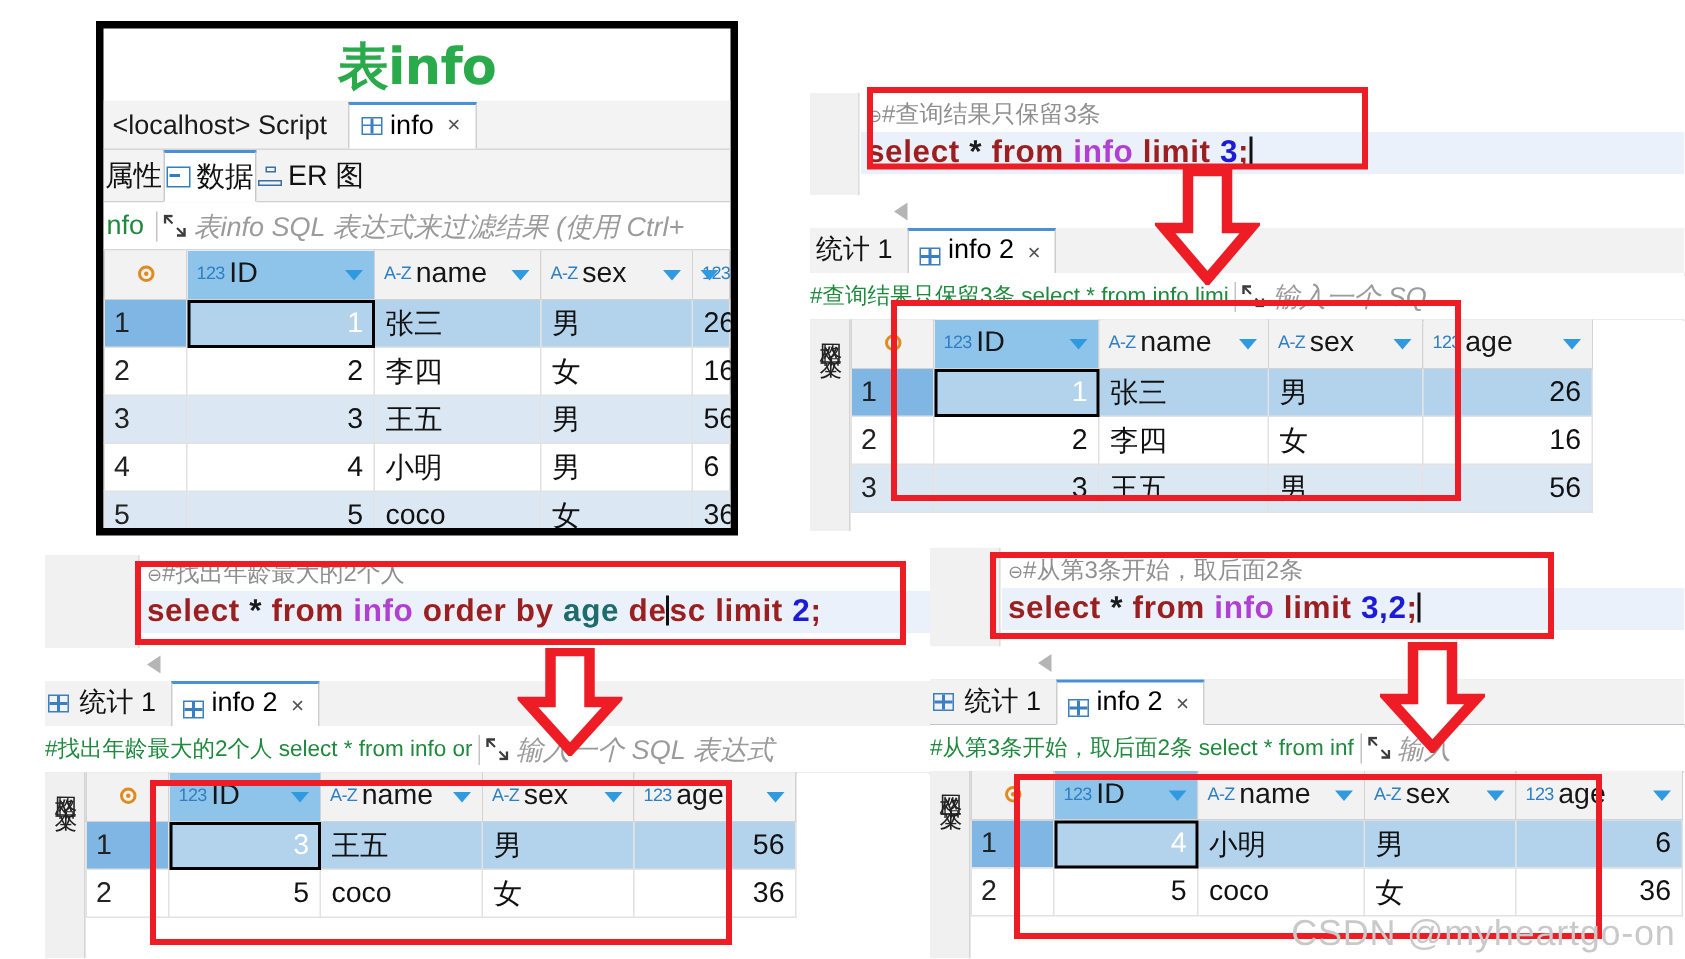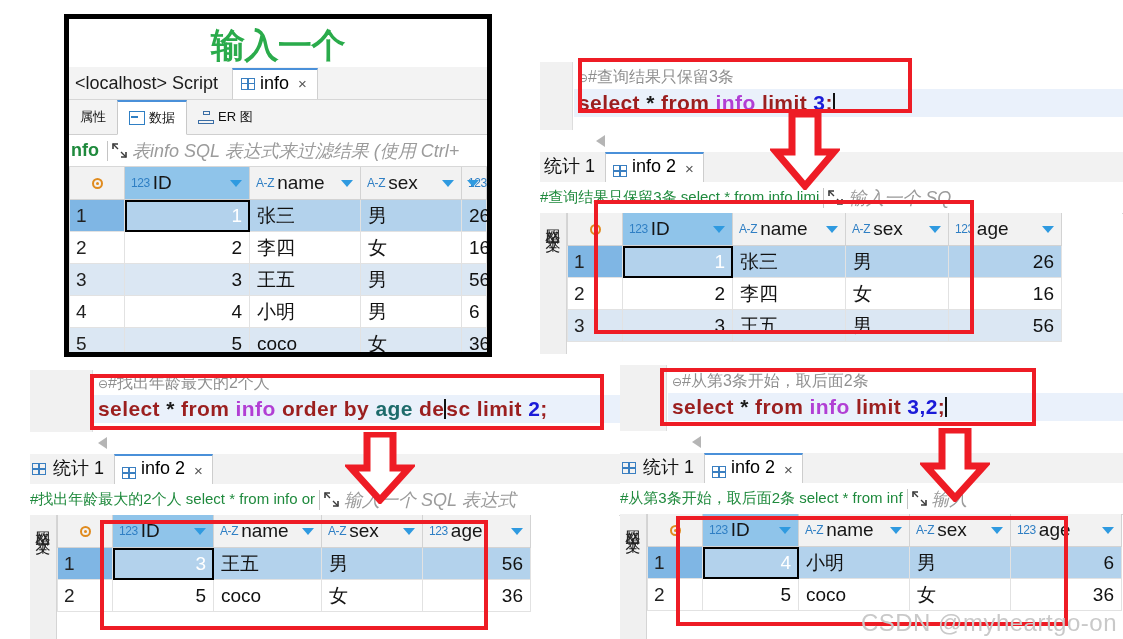--- a/index.html
+++ b/index.html
@@ -33,33 +33,33 @@
     position:relative;box-sizing:border-box;
   }
   .gridglyph:before{content:"";position:absolute;left:0;right:0;top:4px;height:1.6px;background:#3a7fc1;}
   .gridglyph:after{content:"";position:absolute;top:0;bottom:0;left:5px;width:1.6px;background:#3a7fc1;}
   .closex{color:#555;font-size:15px;margin-left:4px;}
 
   .subtabs{
     height:34px;background:#f3f3f3;border-bottom:1px solid #cfcfcf;
     display:flex;align-items:stretch;
   }
-  .subtab{display:flex;align-items:center;gap:4px;padding:0 11px;font-size:13px;color:#111;}
+  .subtab{display:flex;align-items:center;gap:4px;padding:0 1px;font-size:19px;color:#111;}
   .subtab.active{background:#fff;border:1px solid #c9c9c9;border-bottom:1px solid #fff;border-top:2px solid #4a90d9;margin-bottom:-1px;}
   .icoData{display:inline-block;width:16px;height:14px;border:1.6px solid #2f7fc4;box-sizing:border-box;position:relative;}
   .icoData:after{content:"";position:absolute;left:1px;top:4px;width:7px;height:1.6px;background:#2f7fc4;}
   .icoEr{display:inline-block;width:16px;height:13px;position:relative;}
   .icoEr:before{content:"";position:absolute;left:5px;top:0;width:7px;height:4px;border:1.5px solid #3b6ea5;box-sizing:border-box;}
   .icoEr:after{content:"";position:absolute;left:0;bottom:0;width:16px;height:4px;border:1.5px solid #3b6ea5;box-sizing:border-box;}
 
   .filterbar{
     height:31px;border-bottom:1px solid #d8d8d8;display:flex;align-items:center;
     background:#fff;font-size:18px;white-space:nowrap;overflow:hidden;
   }
-  .filterbar .tname{color:#1f8a3d;padding:0 4px 0 2px;font-weight:bold;}
+  .filterbar .tname{color:#1f8a3d;padding:0 4px 0 2px;}
   .fsep{width:1px;height:20px;background:#c4c4c4;margin:0 4px;}
   .expandico{
     display:inline-block;width:15px;height:15px;position:relative;flex:none;margin-right:5px;
     color:#3b3b3b;font-size:13px;line-height:15px;text-align:center;
   }
   .filterph{color:#9b9b9b;font-style:italic;font-size:18px;}
 
   
   .grid{width:100%;border-collapse:collapse;table-layout:fixed;font-size:19px;}
   .grid th{
@@ -116,21 +116,21 @@
   .watermark{
     position:absolute;right:6px;bottom:2px;color:#c9c9c9;font-size:24px;
     letter-spacing:.5px;white-space:nowrap;
   }
 </style>
 </head>
 <body>
 
 <div class="panel" id="panelA">
 
-  <div class="bigTitle">输入一个</div>
+  <div class="bigTitle">表info</div>
 
   <div class="tabstrip">
     <div class="scripttab">&lt;localhost&gt; Script</div>
     <div class="filetab">
       <span class="gridglyph"></span>
       <span>info</span>
       <span class="closex">×</span>
     </div>
   </div>
 

